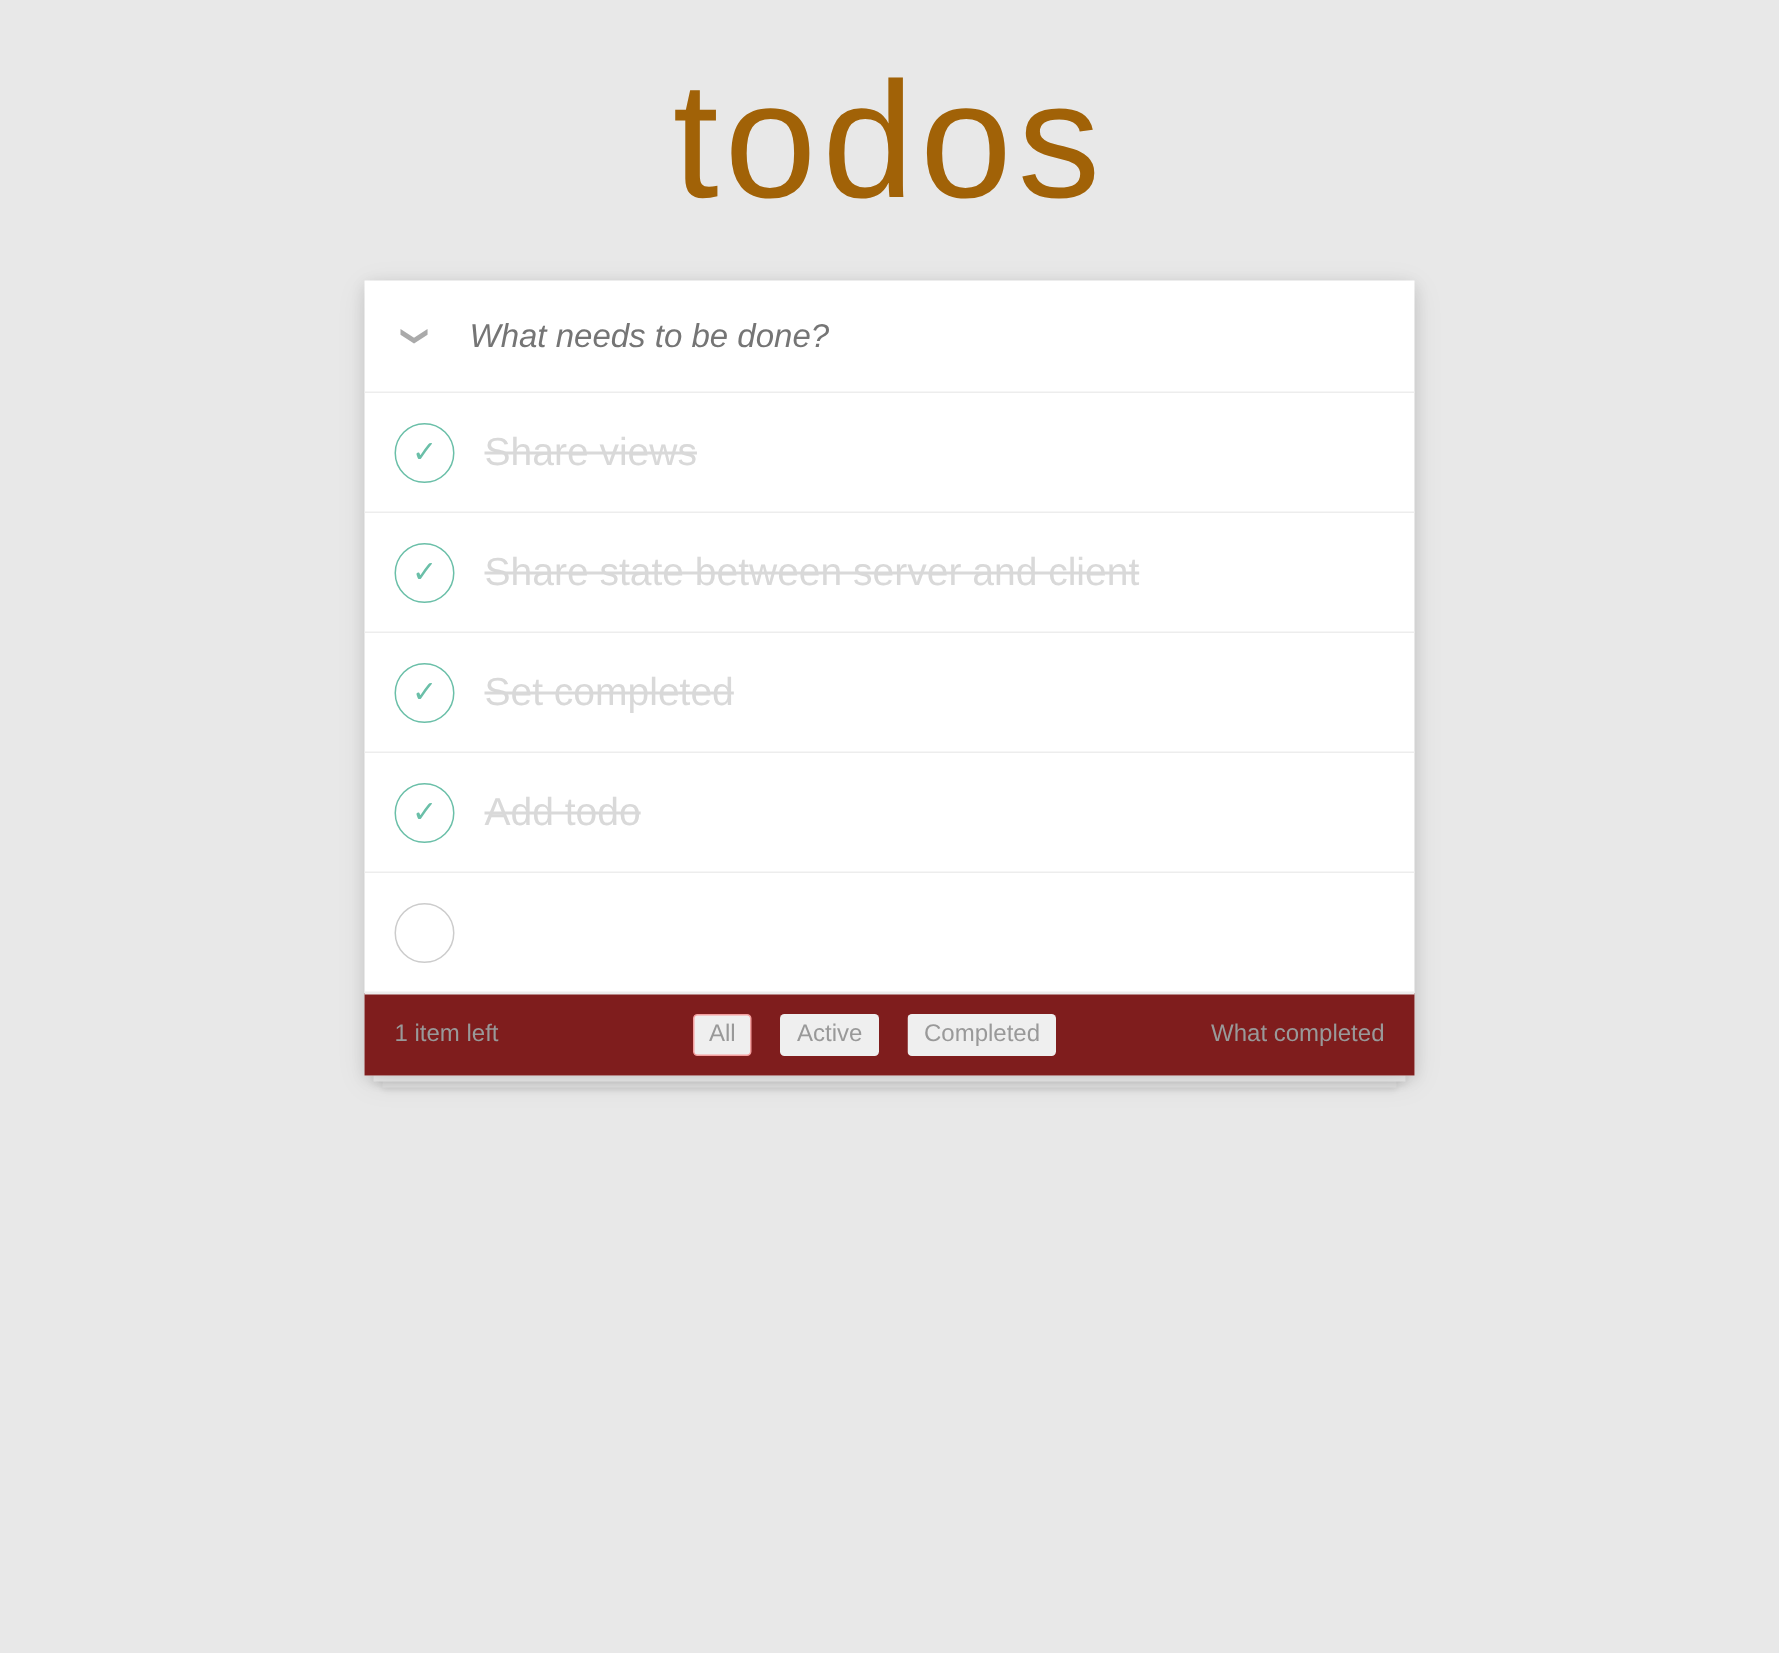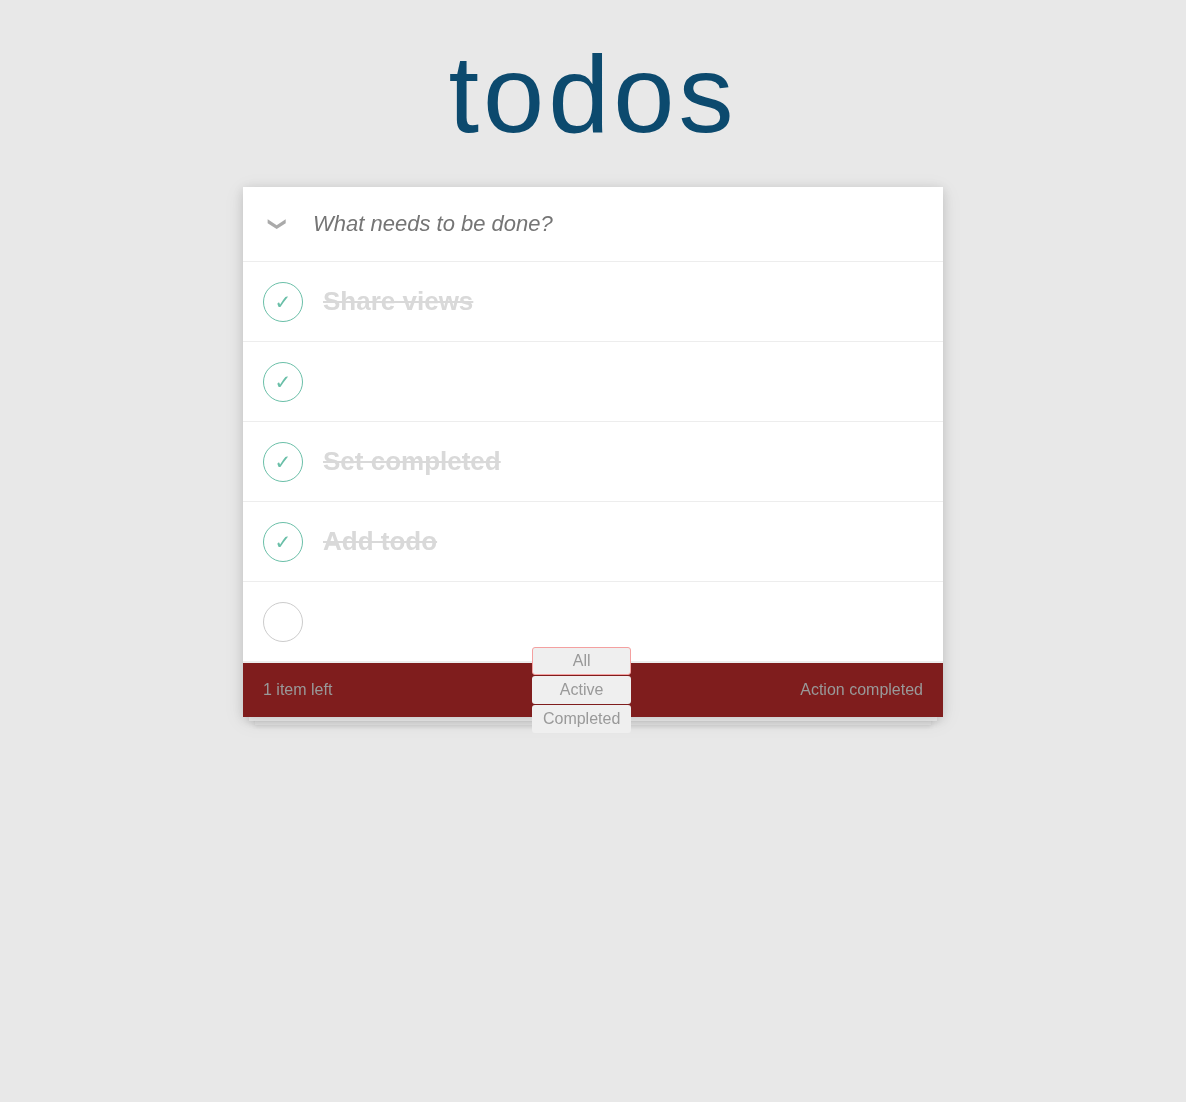--- a/index.html
+++ b/index.html
@@ -15,21 +15,21 @@
       display: flex;
       flex-direction: column;
       align-items: center;
       font-family: 'Helvetica Neue', Helvetica, Arial, sans-serif;
       overflow: hidden;
     }
 
     .app-title {
       font-size: 110px;
       font-weight: 200;
-      color: #0c4a6e;
+      color: #a16207;
       letter-spacing: 4px;
       margin-top: 30px;
       margin-bottom: 30px;
       font-style: normal;
     }
 
     .todo-container {
       width: 700px;
       background: #fff;
       box-shadow: 0 2px 10px rgba(0,0,0,0.12), 0 4px 20px rgba(0,0,0,0.08);
@@ -119,21 +119,21 @@
     }
 
     .checkmark {
       color: #6abfa8;
       font-size: 20px;
       line-height: 1;
     }
 
     .todo-label {
       font-size: 26px;
-      font-weight: 700;
+      font-weight: 400;
       color: #d9d9d9;
       text-decoration: line-through;
       text-decoration-color: #d9d9d9;
     }
 
     .todo-label.active {
       color: #4d4d4d;
       text-decoration: none;
     }
 
@@ -149,22 +149,21 @@
 
     .items-left {
       font-size: 16px;
       color: #999;
       font-weight: 300;
       min-width: 100px;
     }
 
     .filter-tabs {
       display: flex;
-      gap: 1px;
-      flex-direction: column;
+      gap: 19px;
     }
 
     .filter-tab {
       padding: 4px 10px;
       font-size: 16px;
       color: #999;
       cursor: pointer;
       border: 1px solid transparent;
       border-radius: 3px;
       font-weight: 300;
@@ -204,20 +203,21 @@
       <div class="todo-checkbox completed">
         <span class="checkmark">✓</span>
       </div>
       <span class="todo-label">Share views</span>
     </div>
 
     <div class="todo-item">
       <div class="todo-checkbox completed">
         <span class="checkmark">✓</span>
       </div>
+      <span class="todo-label">Share state between server and client</span>
     </div>
 
     <div class="todo-item">
       <div class="todo-checkbox completed">
         <span class="checkmark">✓</span>
       </div>
       <span class="todo-label">Set completed</span>
     </div>
 
     <div class="todo-item">
@@ -236,16 +236,16 @@
 
   <div class="footer">
     <span class="items-left">1 item left</span>
 
     <div class="filter-tabs">
       <button class="filter-tab active-tab">All</button>
       <button class="filter-tab">Active</button>
       <button class="filter-tab">Completed</button>
     </div>
 
-    <span class="clear-completed">Action completed</span>
+    <span class="clear-completed">What completed</span>
   </div>
 
 </div>
 
 </body></html>

